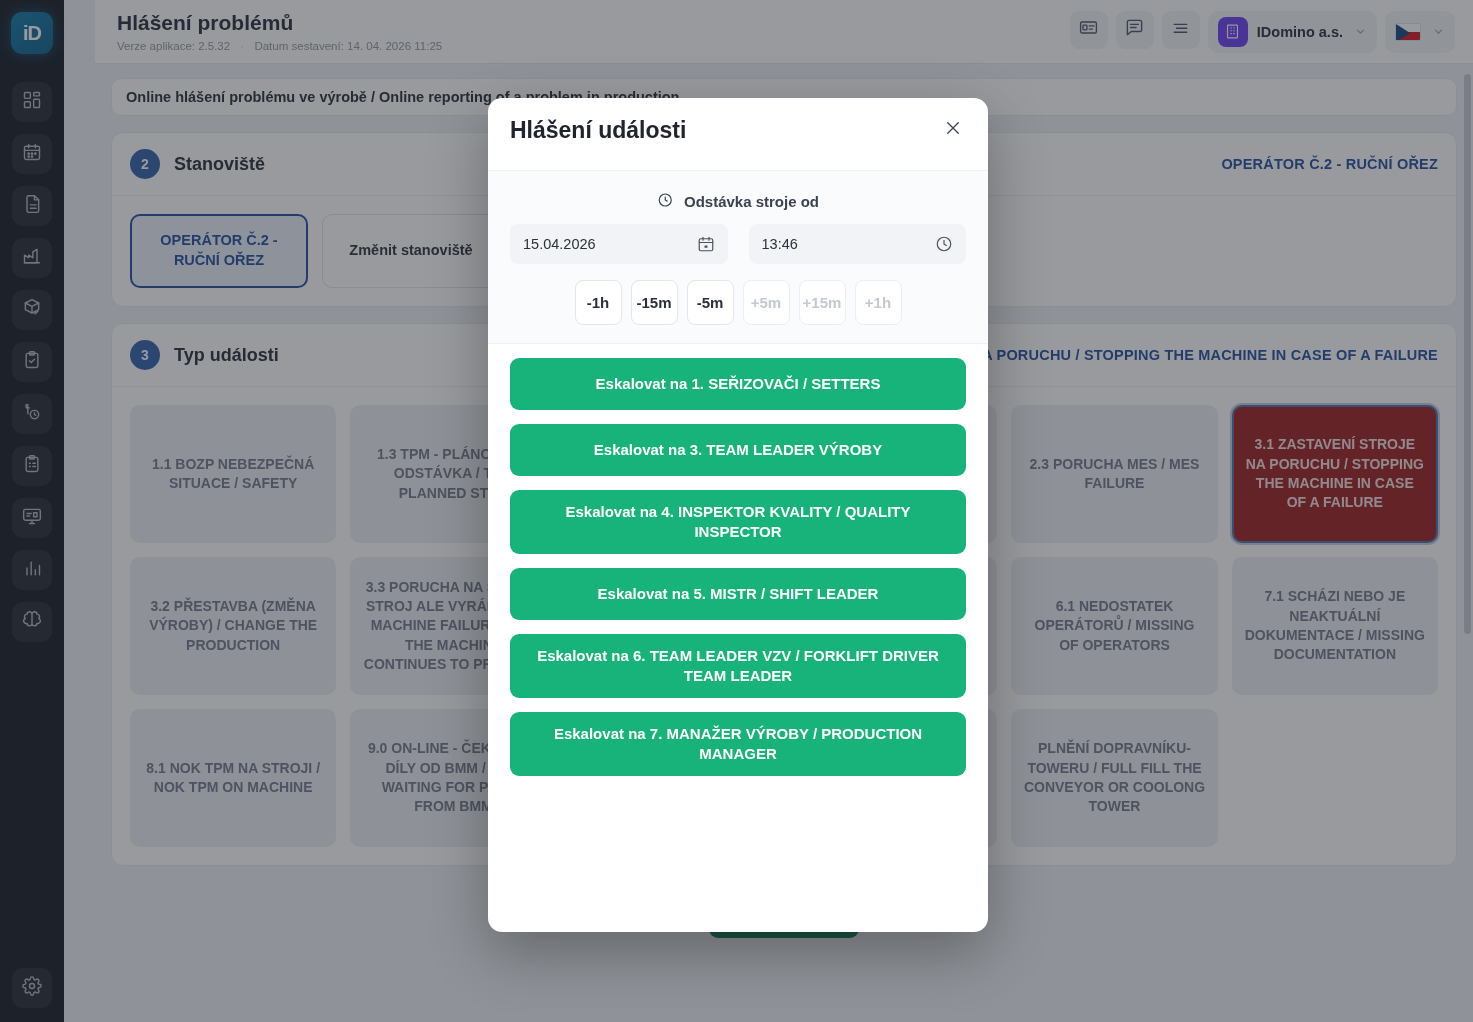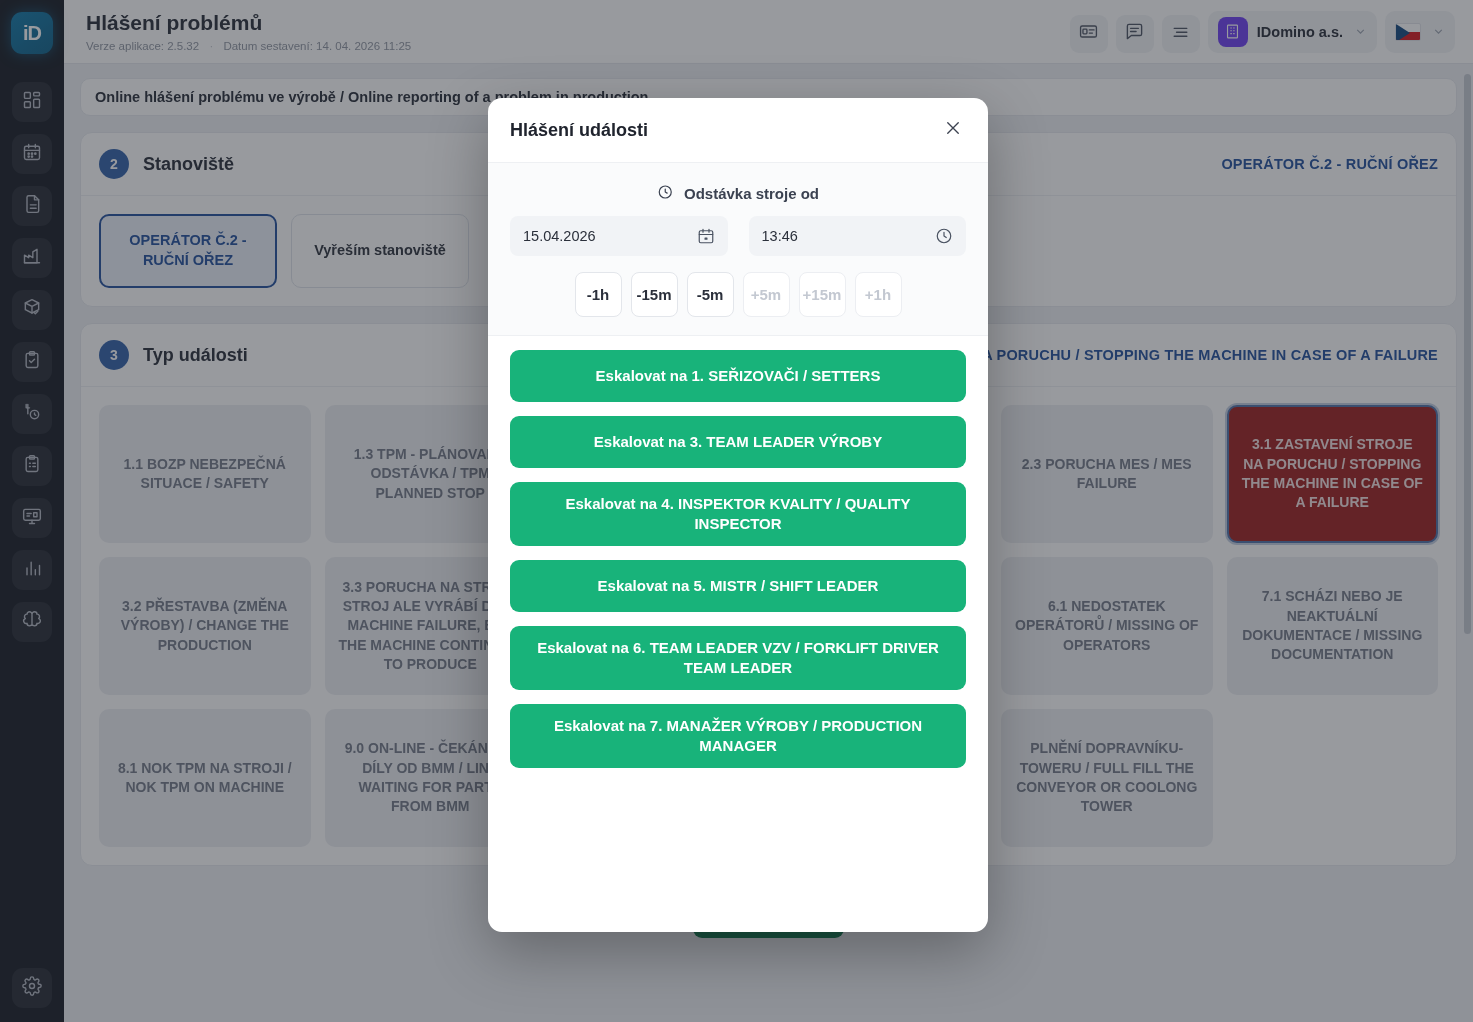--- a/index.html
+++ b/index.html
@@ -33,35 +33,36 @@
   #sidebar .navitem svg{width:20px;height:20px;fill:none;stroke:#b2b7c1;stroke-width:1.7;
     stroke-linecap:round;stroke-linejoin:round;}
   #sidebar .spacer{flex:1}
   #sidebar .bottomitem{margin-bottom:14px}
 
   
   #page{
     position:absolute; left:64px; top:0; width:1409px; height:1020px;
     background:#eef0f4;
     overflow:hidden;
+    padding-left:31px;
   }
   #dim{
     position:absolute;left:0;top:0;width:1473px;height:1022px;
     background:rgba(40,44,52,.48); z-index:20; pointer-events:none;
   }
 
   #topbar{
     height:64px;background:#fff;display:flex;align-items:center;
     padding:0 18px 0 22px; border-bottom:1px solid #e4e7ec;
   }
   .pagetitle{font-size:21px;font-weight:700;color:#262b36;line-height:1.15;}
   .pagesub{font-size:11.5px;color:#8f95a1;margin-top:4px;}
   .pagesub .dot{margin:0 7px;color:#c3c7cf}
   #topbar .left{flex:0 0 auto}
-  #topbar .right{margin-left:auto;display:flex;align-items:flex-end;gap:8px}
+  #topbar .right{margin-left:auto;display:flex;align-items:flex-start;gap:8px}
   .iconbtn{
     width:38px;height:38px;border-radius:9px;background:#f1f3f6;
     display:flex;align-items:center;justify-content:center;color:#4a5160;
   }
   .iconbtn svg{width:19px;height:19px;stroke:#4a5160;fill:none;stroke-width:1.7;stroke-linecap:round;stroke-linejoin:round;}
   .chip{
     height:42px;border-radius:10px;background:#f1f3f6;display:flex;align-items:center;
     gap:9px;padding:0 10px;
   }
   .chip .sq{width:30px;height:30px;border-radius:8px;background:#6b3df2;display:flex;align-items:center;justify-content:center;}
@@ -131,26 +132,26 @@
   
   #modal{
     position:absolute;left:488px;top:98px;width:500px;height:834px;
     background:#fff;border-radius:14px;z-index:40;overflow:hidden;
     box-shadow:0 20px 60px rgba(0,0,0,.3);
     display:flex;flex-direction:column;
   }
   .mhead{
     height:64px;display:flex;align-items:center;padding:0 22px;flex:0 0 auto;
   }
-  .mtitle{font-size:18px;font-weight:700;color:#20242e}
+  .mtitle{font-size:23px;font-weight:700;color:#20242e}
   .mclose{margin-left:auto;width:26px;height:26px;display:flex;align-items:center;justify-content:center}
   .mclose svg{width:18px;height:18px;stroke:#3c4250;stroke-width:1.8;fill:none;stroke-linecap:round}
   .mtime{
     background:#fafbfc;border-top:1px solid #eef0f3;border-bottom:1px solid #eef0f3;
-    padding:12px 22px 18px 22px;flex:0 0 auto;
+    padding:12px 22px 18px 22px;flex:0 0 auto;margin-top:8px;
   }
   .mtimelabel{
     display:flex;align-items:center;justify-content:center;gap:9px;
     font-size:15px;font-weight:600;color:#3b4251;padding:8px 0 12px 0;
   }
   .mtimelabel svg{width:18px;height:18px;stroke:#3b4251;fill:none;stroke-width:1.6;stroke-linecap:round;stroke-linejoin:round}
   .inputs{display:flex;gap:21px}
   .field{
     flex:1;height:40px;border-radius:8px;background:#f1f3f6;display:flex;align-items:center;
     padding:0 13px;
@@ -339,21 +340,21 @@
 
     <div class="card">
       <div class="cardhead">
         <div class="stepnum">2</div>
         <div class="cardtitle">Stanoviště</div>
         <div class="headright">OPERÁTOR Č.2 - RUČNÍ OŘEZ</div>
       </div>
       <div class="cardbody">
         <div class="stationrow">
           <div class="station">OPERÁTOR Č.2 - RUČNÍ OŘEZ</div>
-          <div class="station alt">Vyřeším stanoviště</div>
+          <div class="station alt">Změnit stanoviště</div>
         </div>
       </div>
     </div>
 
     <div class="card">
       <div class="cardhead">
         <div class="stepnum">3</div>
         <div class="cardtitle">Typ události</div>
         <div class="headright">3.1 ZASTAVENÍ STROJE NA PORUCHU / STOPPING THE MACHINE IN CASE OF A FAILURE</div>
       </div>

